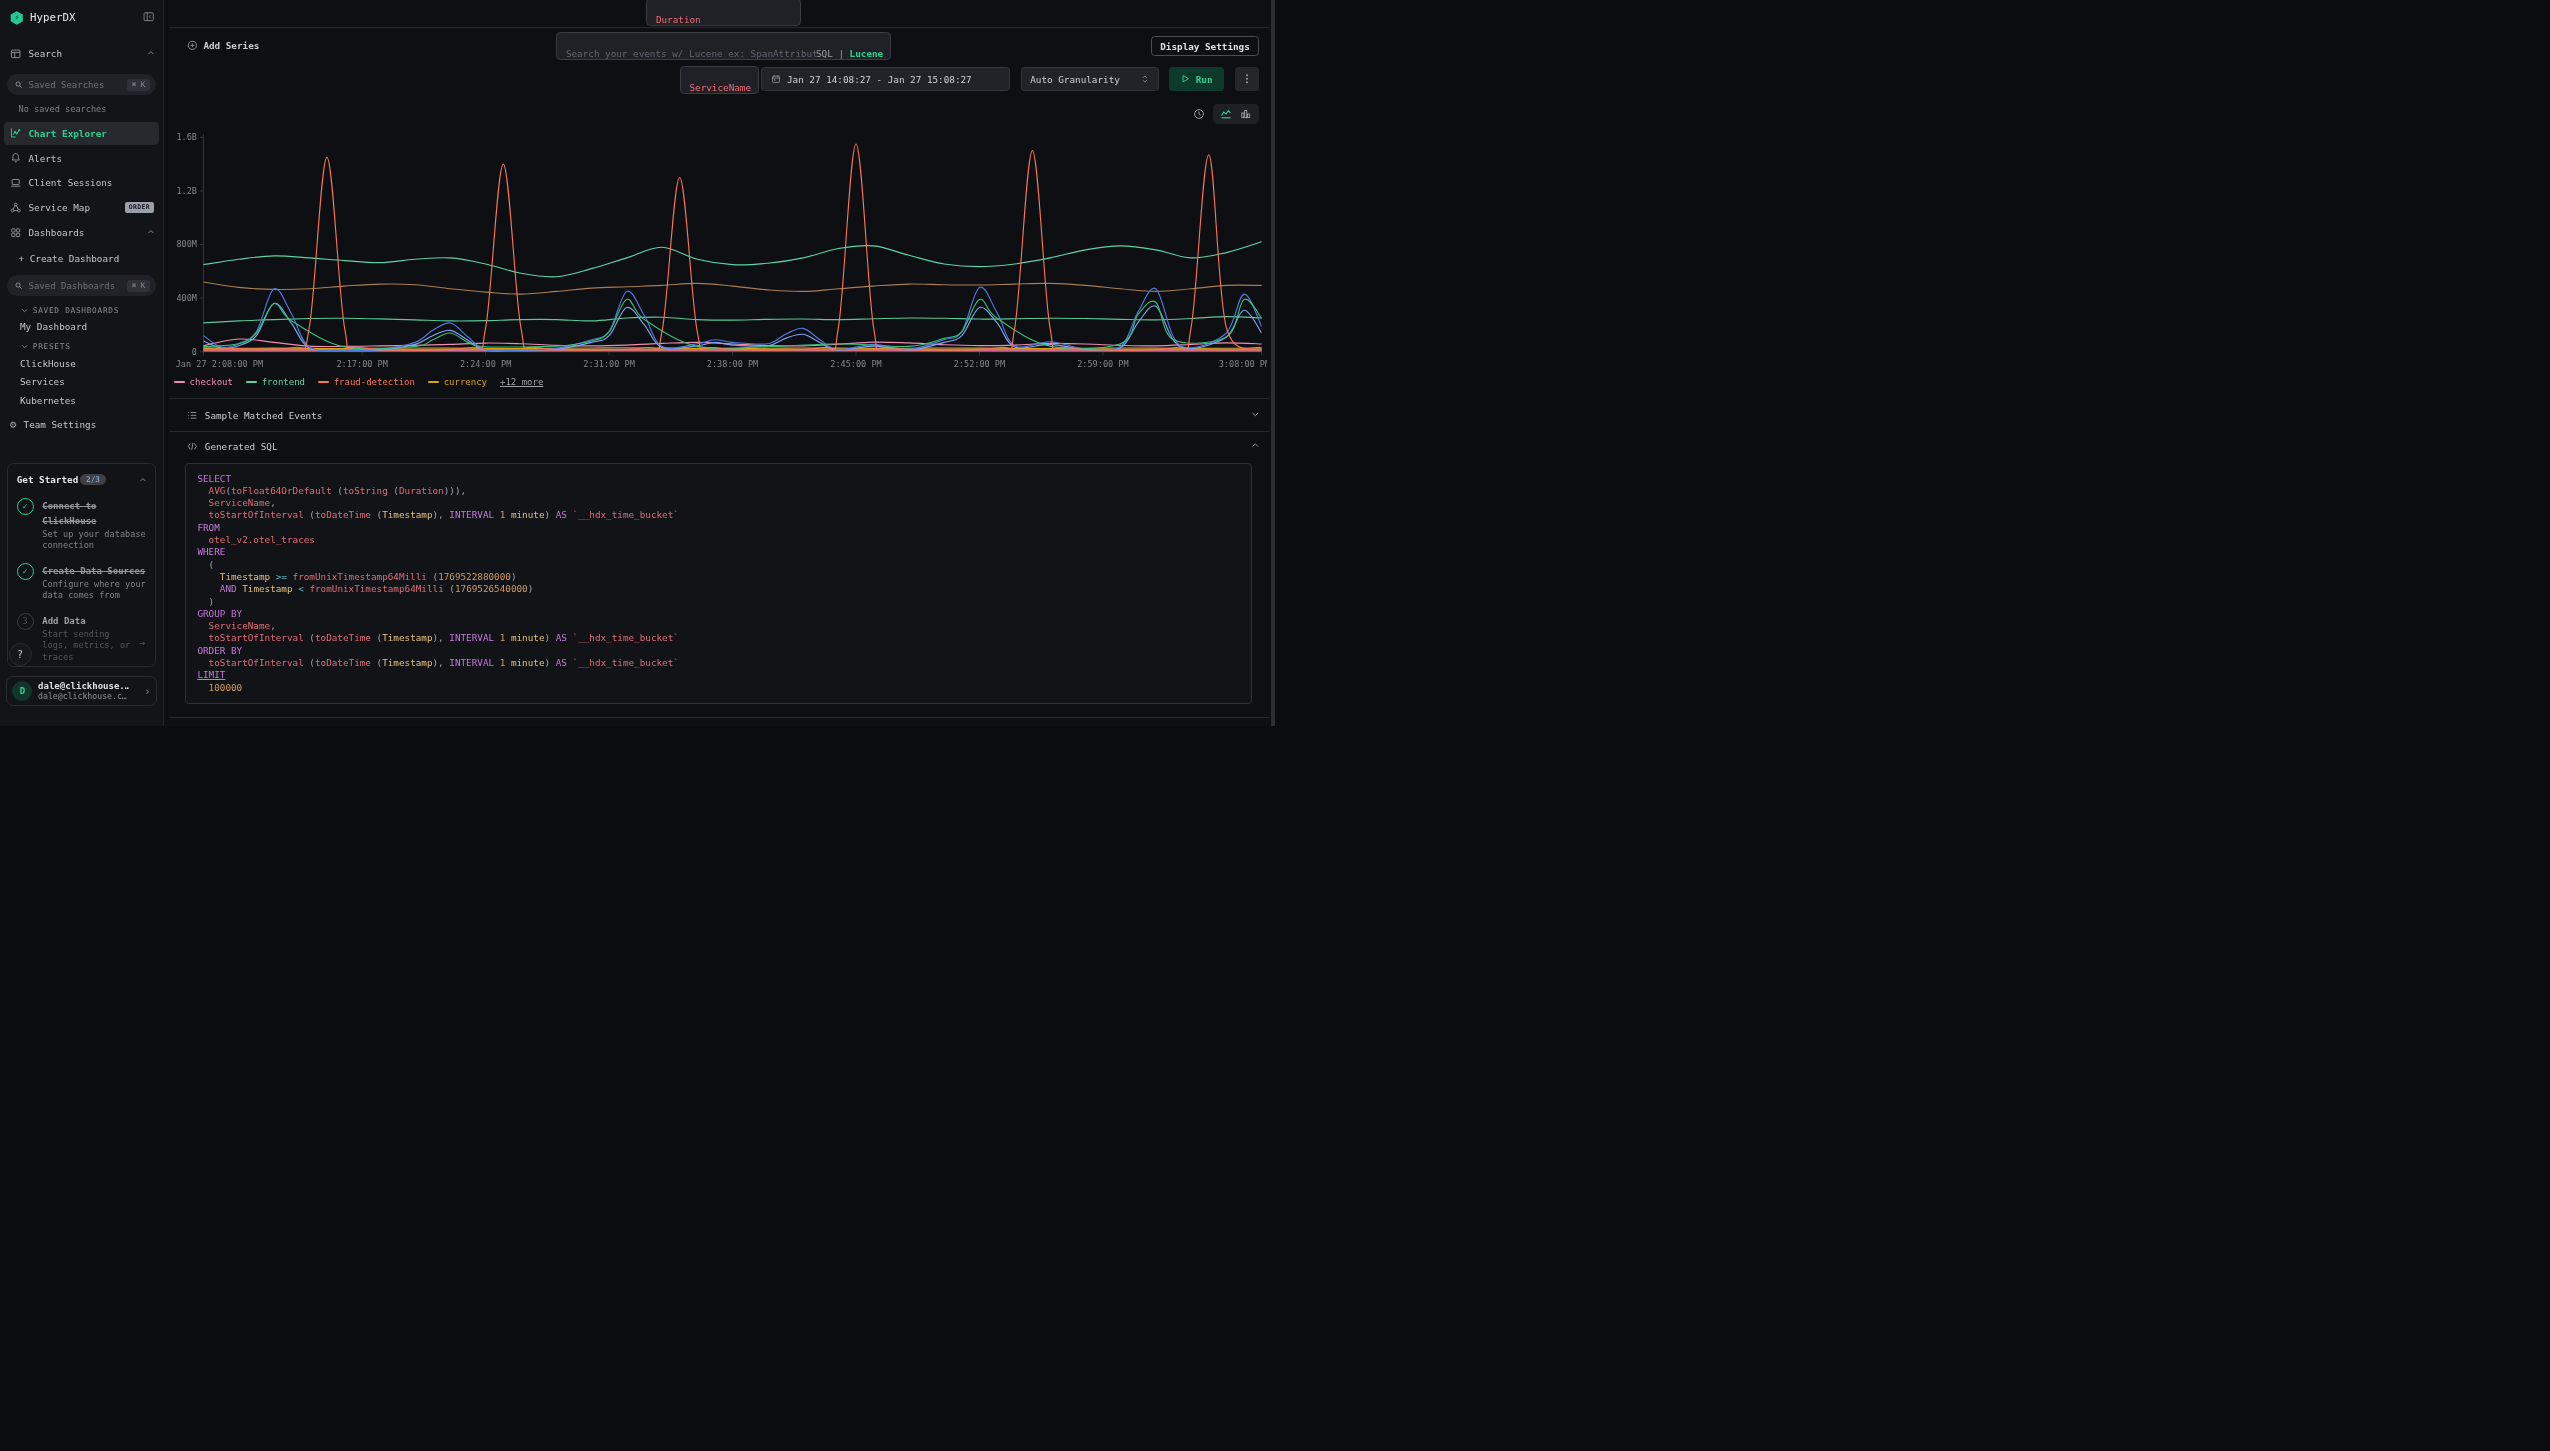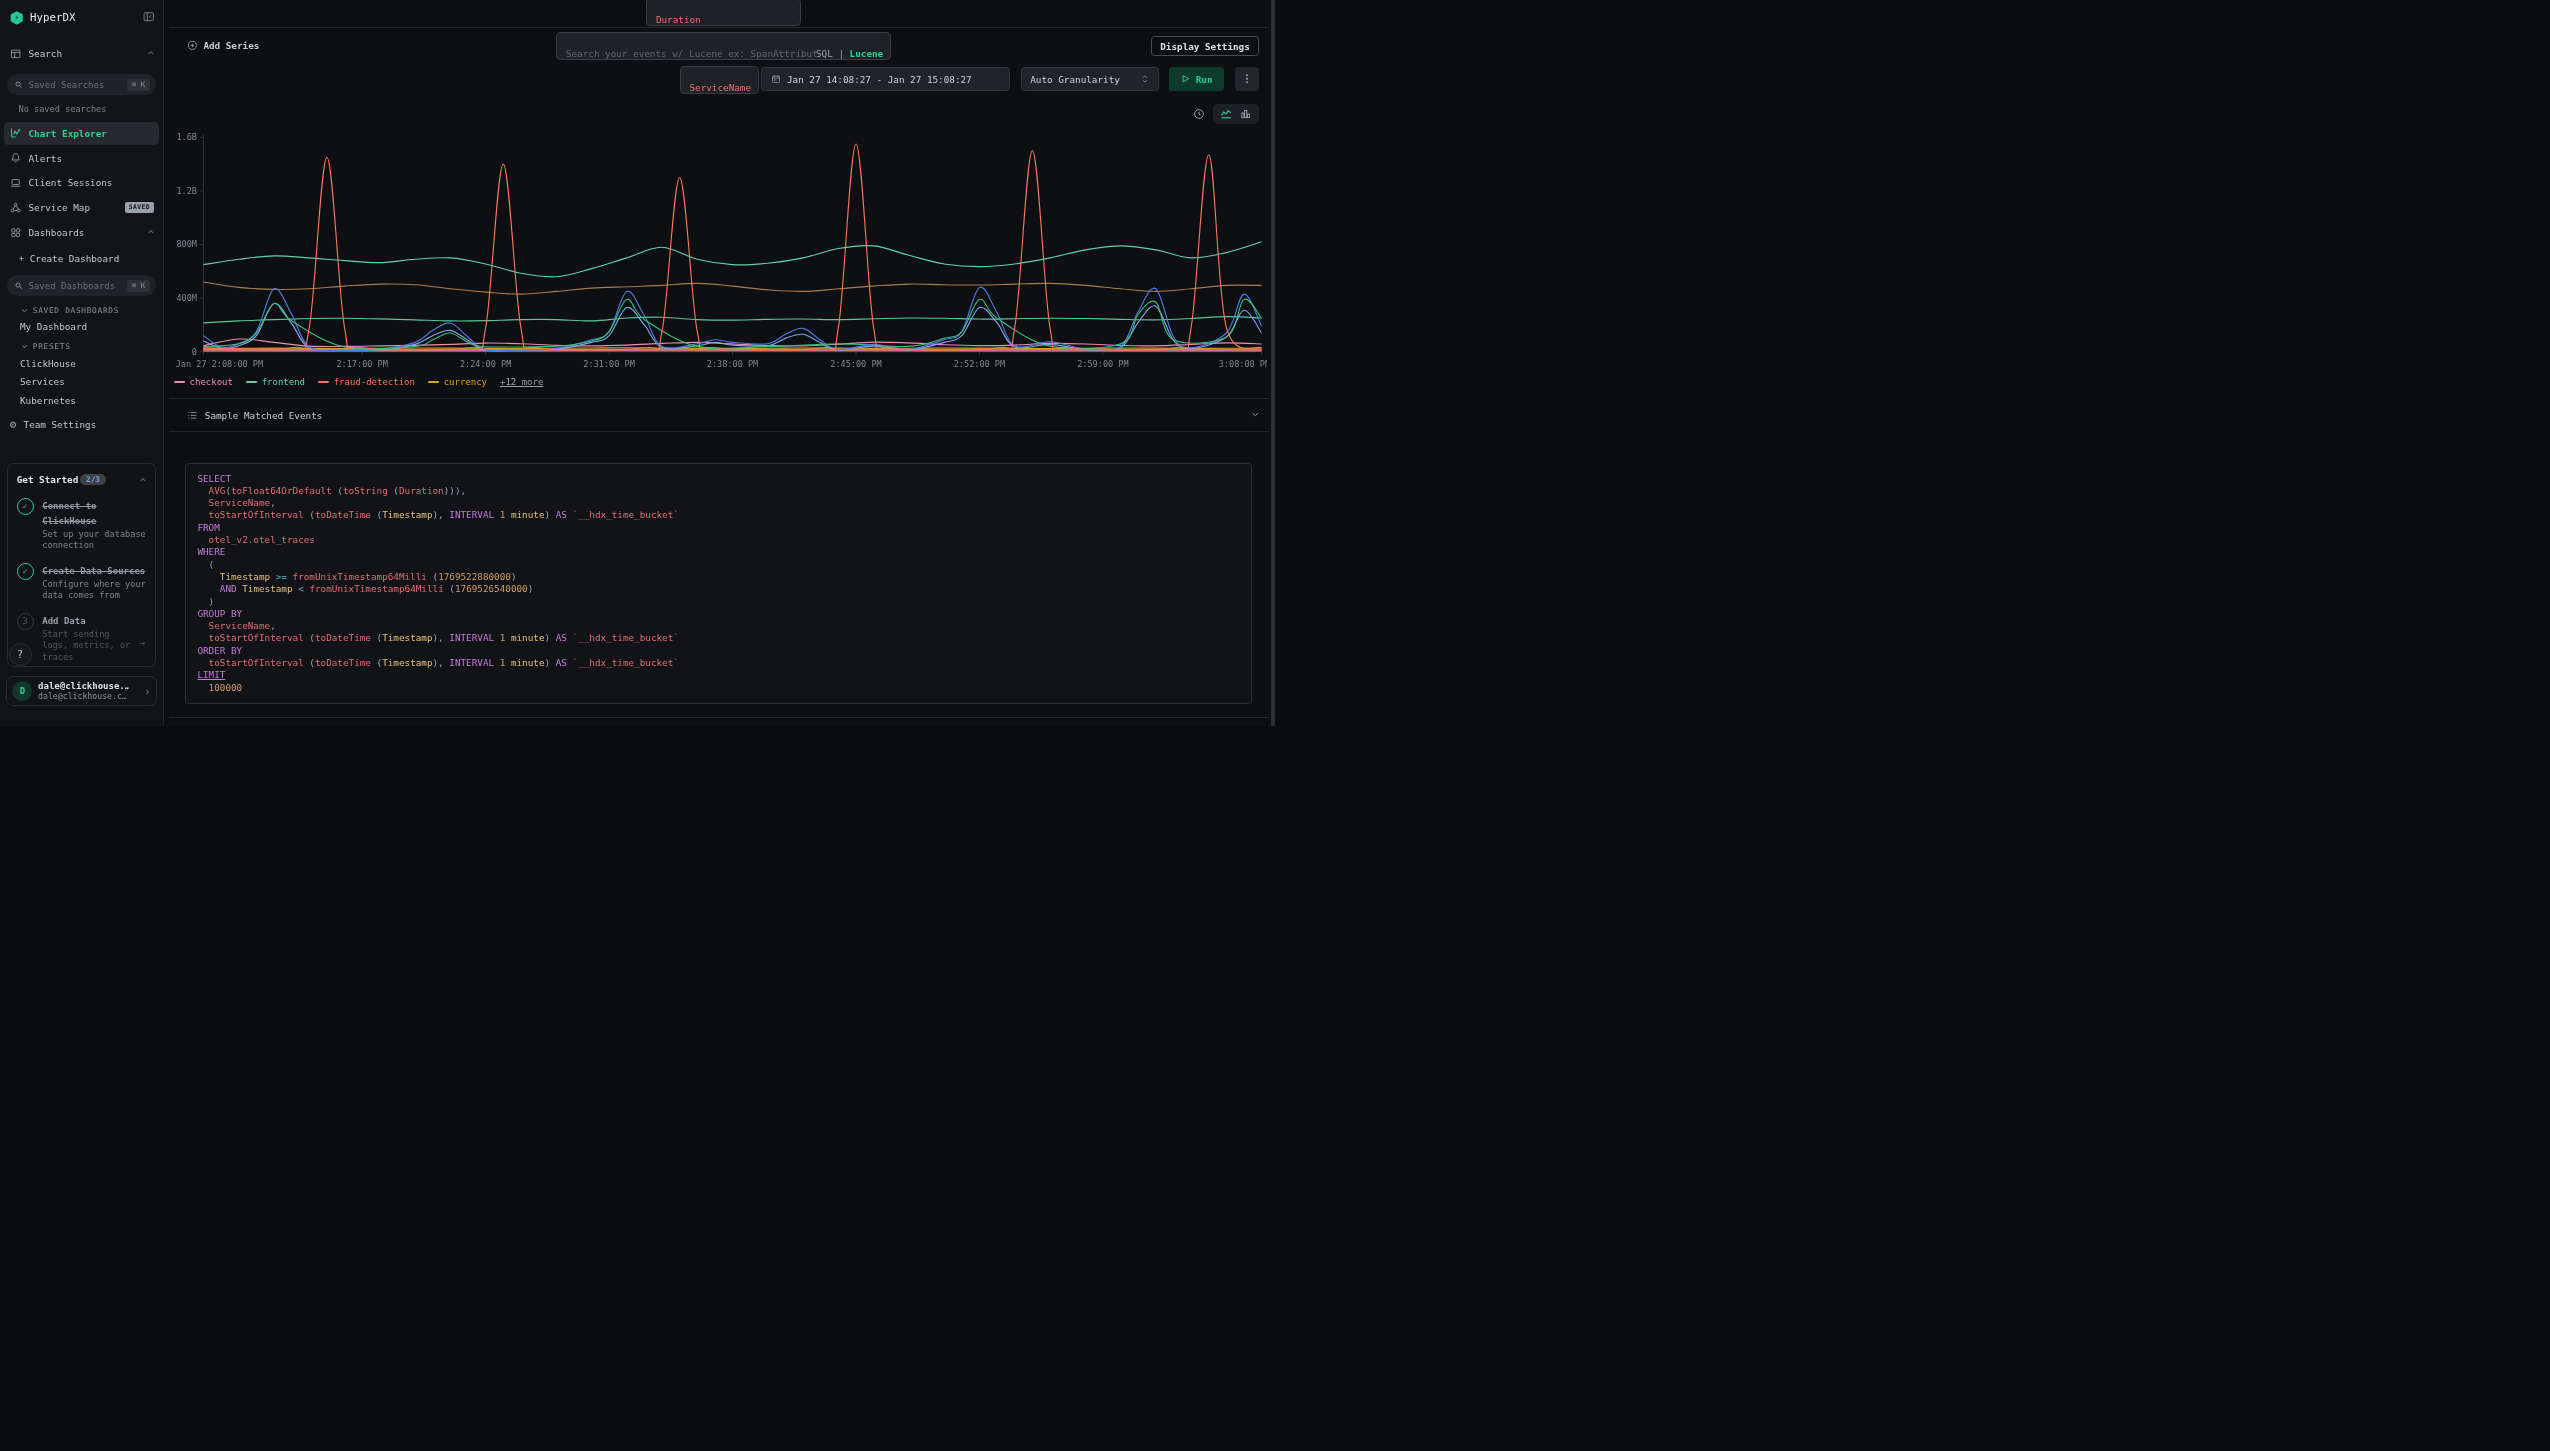--- a/index.html
+++ b/index.html
@@ -174,21 +174,21 @@
           <svg width="11.4" height="11.4" viewBox="0 0 16 16" fill="none" stroke="currentColor" stroke-width="1.2">
             <circle cx="8" cy="3.5" r="1.9"></circle>
             <circle cx="3.5" cy="12" r="1.9"></circle>
             <circle cx="12.5" cy="12" r="1.9"></circle>
             <line x1="7" y1="5.2" x2="4.4" y2="10.3"></line>
             <line x1="9" y1="5.2" x2="11.6" y2="10.3"></line>
             <line x1="5.4" y1="12" x2="10.6" y2="12"></line>
           </svg>
         </span>
       <span>Service Map</span>
-      <span class="beta">SAVED</span>
+      <span class="beta">ORDER</span>
     </div>
 
     <div class="nav-row" style="margin-top:3.6px">
       <span class="icon">
           <svg width="11.4" height="11.4" viewBox="0 0 16 16" fill="none" stroke="currentColor" stroke-width="1.2">
             <rect x="2.5" y="2.5" width="4.6" height="4.6" rx="1"></rect>
             <rect x="8.9" y="2.5" width="4.6" height="4.6" rx="1"></rect>
             <rect x="2.5" y="8.9" width="4.6" height="4.6" rx="1"></rect>
             <rect x="8.9" y="8.9" width="4.6" height="4.6" rx="1"></rect>
           </svg>
@@ -472,20 +472,33 @@
         </svg>
       </span>
     <span>Sample Matched Events</span>
     <span class="chev"><svg width="8.6" height="8.6" viewBox="0 0 12 12" fill="none" stroke="currentColor" stroke-width="1.3">
           <polyline points="2,4 6,8 10,4"></polyline>
         </svg></span>
   </div>
 
   <div class="hr" style="top:431px"></div>
 
+  <div class="sec-row" style="top:436px;height:20px">
+    <span class="icon">
+        <svg width="10.7" height="10.7" viewBox="0 0 16 16" fill="none" stroke="currentColor" stroke-width="1.3">
+          <polyline points="5,3.5 2,8 5,12.5"></polyline>
+          <polyline points="11,3.5 14,8 11,12.5"></polyline>
+          <line x1="9" y1="3" x2="7" y2="13"></line>
+        </svg>
+      </span>
+    <span>Generated SQL</span>
+    <span class="chev"><svg width="8.6" height="8.6" viewBox="0 0 12 12" fill="none" stroke="currentColor" stroke-width="1.3">
+          <polyline points="2,8 6,4 10,8"></polyline>
+        </svg></span>
+  </div>
 
   <div class="sql-box" id="sql-box">
       <div class="sql-line"><span style="color: rgb(198, 120, 221);">SELECT</span></div>
       <div class="sql-line"><span style="color: rgb(157, 165, 180);">  </span><span style="color: rgb(224, 108, 117);">AVG</span><span style="color: rgb(157, 165, 180);">(</span><span style="color: rgb(224, 108, 117);">toFloat64OrDefault</span><span style="color: rgb(157, 165, 180);"> (</span><span style="color: rgb(224, 108, 117);">toString</span><span style="color: rgb(157, 165, 180);"> (</span><span style="color: rgb(224, 108, 117);">Duration</span><span style="color: rgb(157, 165, 180);">))),</span></div>
       <div class="sql-line"><span style="color: rgb(157, 165, 180);">  </span><span style="color: rgb(224, 108, 117);">ServiceName</span><span style="color: rgb(157, 165, 180);">,</span></div>
       <div class="sql-line"><span style="color: rgb(157, 165, 180);">  </span><span style="color: rgb(224, 108, 117);">toStartOfInterval</span><span style="color: rgb(157, 165, 180);"> (</span><span style="color: rgb(224, 108, 117);">toDateTime</span><span style="color: rgb(157, 165, 180);"> (</span><span style="color: rgb(229, 192, 123);">Timestamp</span><span style="color: rgb(157, 165, 180);">), </span><span style="color: rgb(198, 120, 221);">INTERVAL</span><span style="color: rgb(157, 165, 180);"> </span><span style="color: rgb(209, 154, 102);">1</span><span style="color: rgb(157, 165, 180);"> </span><span style="color: rgb(229, 192, 123);">minute</span><span style="color: rgb(157, 165, 180);">) </span><span style="color: rgb(198, 120, 221);">AS</span><span style="color: rgb(157, 165, 180);"> </span><span style="color: rgb(224, 108, 117);">`__hdx_time_bucket`</span></div>
       <div class="sql-line"><span style="color: rgb(198, 120, 221);">FROM</span></div>
       <div class="sql-line"><span style="color: rgb(157, 165, 180);">  </span><span style="color: rgb(224, 108, 117);">otel_v2.otel_traces</span></div>
       <div class="sql-line"><span style="color: rgb(198, 120, 221);">WHERE</span></div>
       <div class="sql-line"><span style="color: rgb(157, 165, 180);">  (</span></div>

